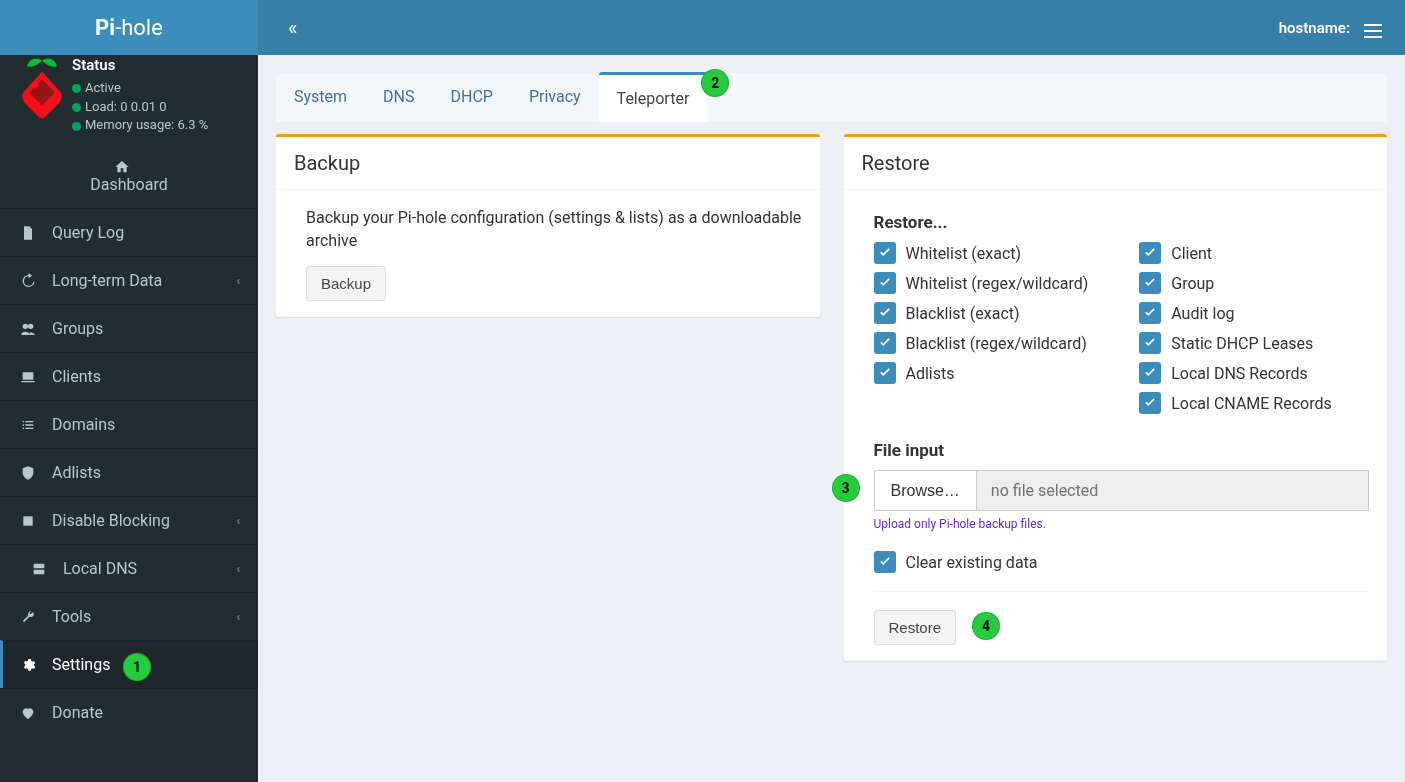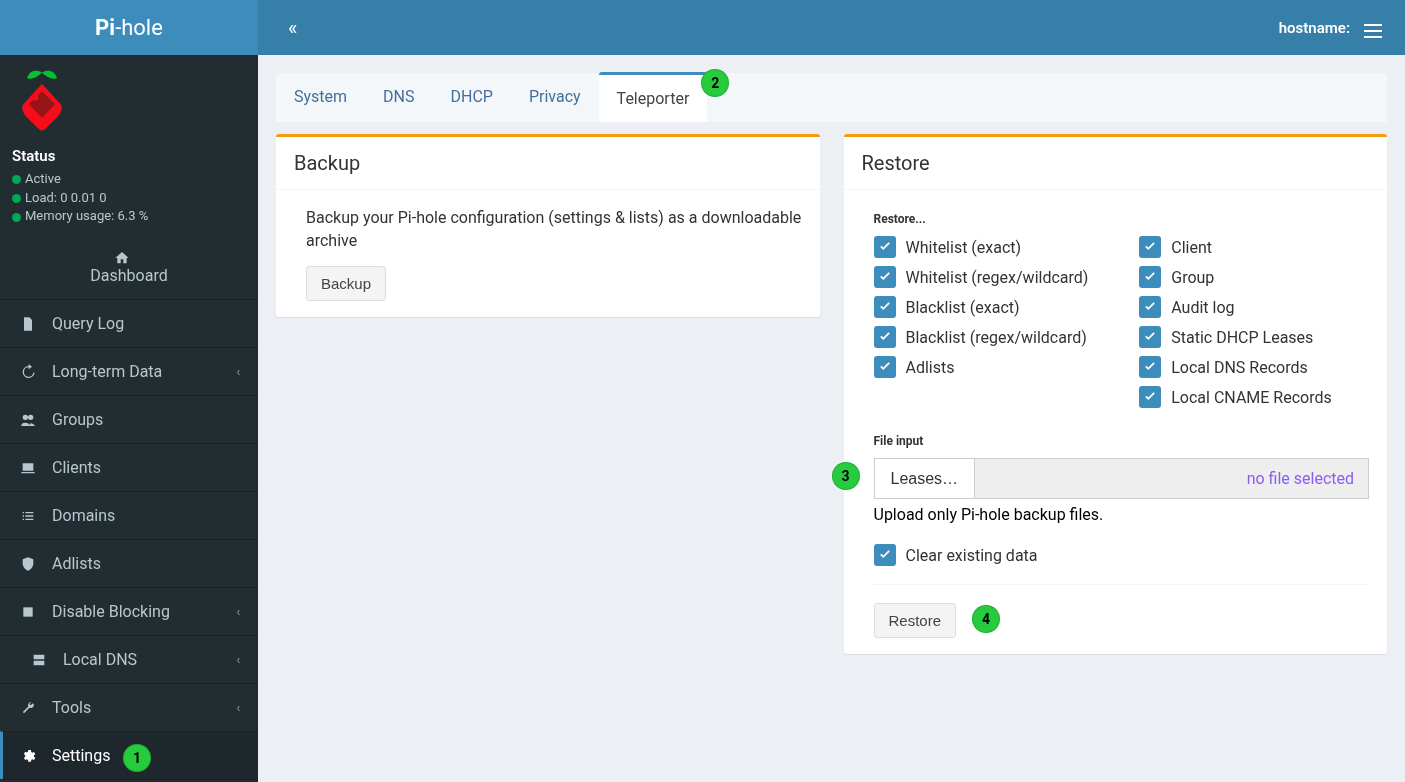--- a/index.html
+++ b/index.html
@@ -11,21 +11,21 @@
   .topbar-logo { width: 258px; background: #3c8dbc; display: flex; align-items: center; justify-content: center; font-size: 22px; font-weight: 400; }
   .topbar-logo b { font-weight: 700; }
   .topbar-main { flex: 1; display: flex; align-items: center; justify-content: space-between; padding: 0 15px; }
   .toggle-btn { font-size: 20px; cursor: pointer; padding: 10px 15px; }
   .hostname { font-weight: 600; margin-right: 40px; }
   .hamburger { cursor: pointer; padding: 10px 15px; position: absolute; right: 8px; top: 10px; }
   .hamburger div { width: 18px; height: 2px; background: #fff; margin: 4px 0; }
 
   
   .sidebar { width: 258px; background: #222d32; color: #b8c7ce; position: absolute; top: 55px; bottom: 0; left: 0; overflow-y: auto; }
-  .status-panel { padding: 12px 12px 10px 12px; display: flex; gap: 19px; flex-direction: column; }
+  .status-panel { padding: 0 12px 10px 12px; display: flex; gap: 0; }
   .status-icon { width: 60px; height: 60px; position: relative; flex-shrink: 0; }
   .status-text { font-size: 13px; line-height: 1.45; }
   .status-title { color: #fff; font-weight: 600; font-size: 15px; margin-bottom: 2px; }
   .dot { display: inline-block; width: 9px; height: 9px; border-radius: 50%; background: #00a65a; margin-right: 4px; vertical-align: middle; }
   .nav { list-style: none; }
   .nav li { display: flex; align-items: center; padding: 14px 18px; cursor: pointer; color: #b8c7ce; border-top: 1px solid #1a2226; position: relative; }
   .nav li:first-child { border-top: none; }
   .nav li.active { background: #1e282c; color: #fff; border-left: 3px solid #3c8dbc; padding-left: 15px; }
   .nav li .nav-icon { width: 20px; text-align: center; margin-right: 14px; font-size: 16px; display:inline-flex; align-items:center; justify-content:center;}
   .nav li .nav-label { flex: 1; font-size: 16px; }
@@ -49,25 +49,25 @@
   .btn { display: inline-block; background: #f4f4f4; border: 1px solid #ddd; color: #444; padding: 8px 14px; border-radius: 3px; cursor: pointer; font-size: 15px; }
 
   .chk-row { display: flex; align-items: center; gap: 10px; margin-bottom: 8px; }
   .chk { width: 22px; height: 22px; background: #3c8dbc; color: #fff; display: inline-flex; align-items: center; justify-content: center; border-radius: 3px; cursor: pointer; flex-shrink:0;}
   .chk svg { width: 14px; height: 14px; fill: #fff; }
   .chk-label { font-size: 16px; color: #333; cursor: pointer; }
 
   .two-col-chk { display: flex; gap: 36px; }
   .two-col-chk > div { flex: 1; }
 
-  .section-title { font-weight: 700; font-size: 12px; margin-bottom: 10px; margin-top: 6px; color: #333;}
+  .section-title { font-weight: 700; font-size: 17px; margin-bottom: 10px; margin-top: 6px; color: #333;}
   .file-row { display: flex; margin-bottom: 6px; }
   .file-btn { background: #fff; border: 1px solid #ccc; padding: 10px 16px; font-size: 16px; color: #333; cursor: pointer; border-right: none; }
-  .file-status { flex: 1; background: #eee; border: 1px solid #ccc; padding: 10px 14px; color: #8b5cf6; font-size: 16px; text-align: right; }
-  .help-text { color: #000000; font-size: 16px; margin-bottom: 20px; }
+  .file-status { flex: 1; background: #eee; border: 1px solid #ccc; padding: 10px 14px; color: #737373; font-size: 16px; }
+  .help-text { color: #6d28d9; font-size: 12px; margin-bottom: 20px; }
 
   hr { border: none; border-top: 1px solid #f4f4f4; margin: 18px 0; }
 
   .callout { position: absolute; width: 28px; height: 28px; border-radius: 50%; background: #26cc3e; color: #000; font-weight: 700; display: flex; align-items: center; justify-content: center; font-size: 14px; box-shadow: 0 0 0 1px rgba(0,0,0,0.15) inset; z-index: 50;}
 
   
   .glyph { width: 1em; height: 1em; fill: currentColor; }
 </style>
 </head>
 <body>
@@ -325,21 +325,21 @@
                       <path d="M6 11.5 2.5 8l1.4-1.4L6 8.7l6.1-6.1 1.4 1.4z"></path>
                     </svg>
                   </span>
                   <span class="chk-label">Local CNAME Records</span>
                 </div>
               </div>
           </div>
 
           <div class="section-title" style="margin-top:18px">File input</div>
           <div class="file-row" style="position:relative">
-            <button class="file-btn">Leases…</button>
+            <button class="file-btn">Browse…</button>
             <div class="file-status">no file selected</div>
             <div class="callout" style="left:-42px; top:4px;">3</div>
           </div>
           <div class="help-text">Upload only Pi-hole backup files.</div>
 
           <div class="chk-row">
             <span class="chk">
                 <svg viewBox="0 0 16 16">
                   <path d="M6 11.5 2.5 8l1.4-1.4L6 8.7l6.1-6.1 1.4 1.4z"></path>
                 </svg>

